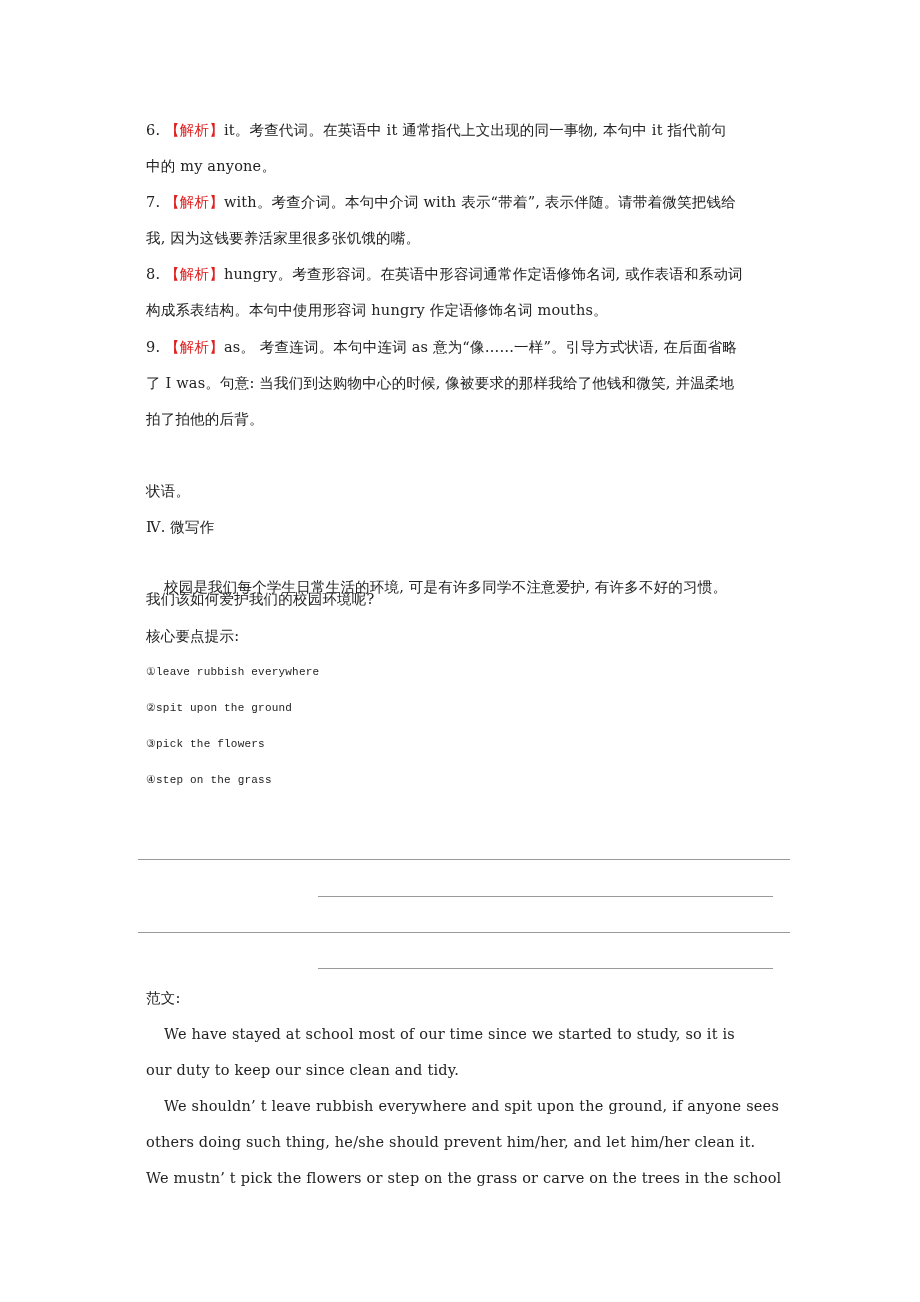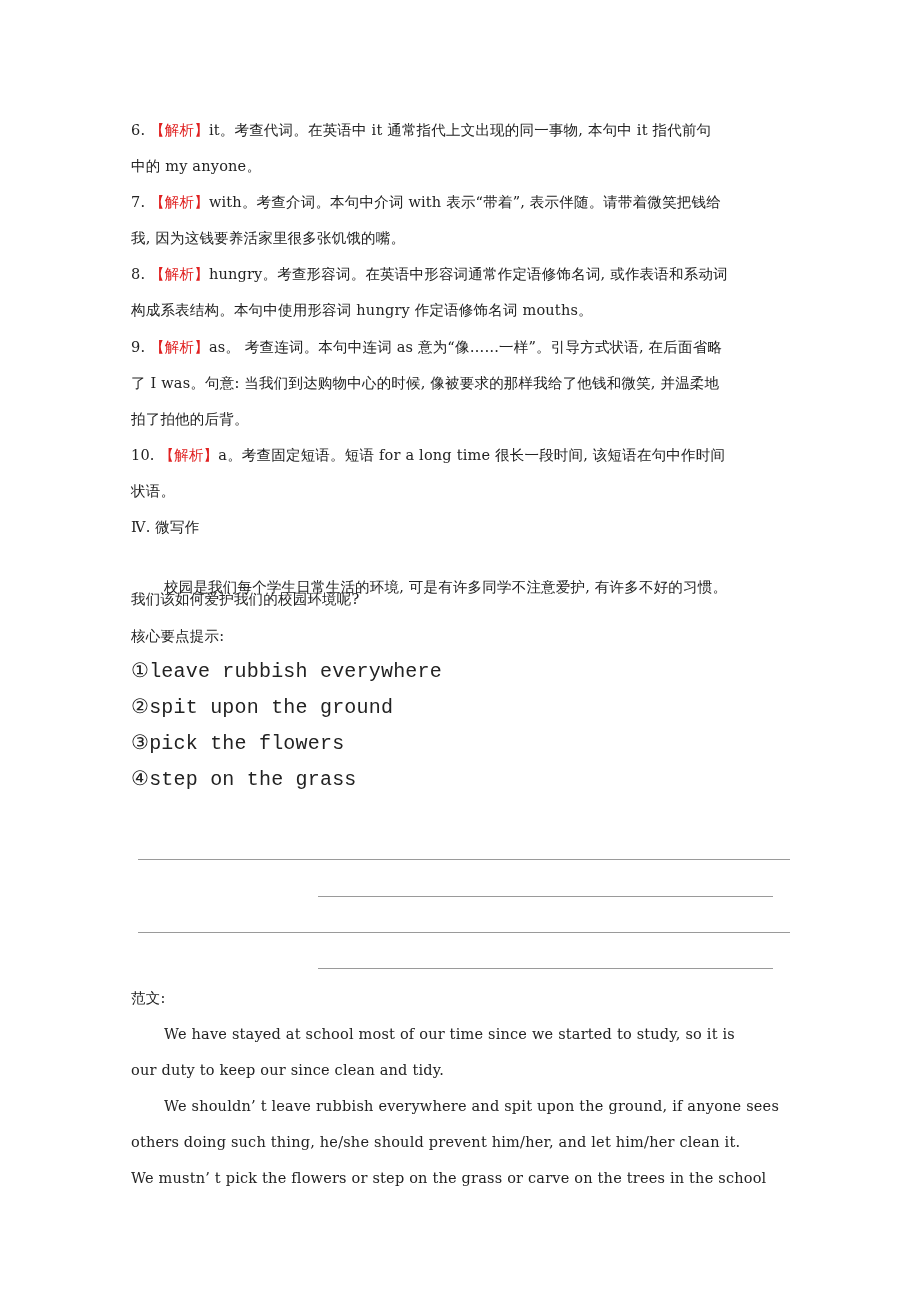--- a/index.html
+++ b/index.html
@@ -1,20 +1,20 @@
 <!DOCTYPE html>
 <html><head>
 <meta charset="utf-8">
 <style>
   html, body { margin:0; padding:0; background:#ffffff; }
   body { width:920px; height:1302px; position:relative; overflow:hidden;
          font-family: "DejaVu Serif", "Liberation Serif", serif; color:#222; }
   .page { position:absolute; left:0; top:0; width:920px; height:1302px; }
-  .line { position:absolute; left:131px; font-size:14.5px; line-height:20px; white-space:nowrap; letter-spacing:0.2px; }
-  .mono { font-family: "Liberation Mono", "DejaVu Sans Mono", monospace; font-size:20px; }
+  .line { position:absolute; left:146px; font-size:14.5px; line-height:20px; white-space:nowrap; letter-spacing:0.2px; }
+  .mono { font-family: "Liberation Mono", "DejaVu Sans Mono", monospace; font-size:11px; }
   .tag { color:#e02020; }
   .rule { position:absolute; height:0; border-top:1px solid #9a9a9a; }
   .indent { left:164px; }
 </style>
 </head>
 <body>
 
 <div class="page">
 
   <div class="line" style="top:120px">
@@ -35,24 +35,20 @@
   </div>
   <div class="line" style="top:300px">构成系表结构。本句中使用形容词 hungry 作定语修饰名词 mouths。</div>
 
   <div class="line" style="top:337px">
     <span>9.</span>
     <span class="tag">【解析】</span><span>as。 考查连词。本句中连词 as 意为“像……一样”。引导方式状语, 在后面省略</span>
   </div>
   <div class="line" style="top:373px">了 I was。句意: 当我们到达购物中心的时候, 像被要求的那样我给了他钱和微笑, 并温柔地</div>
   <div class="line" style="top:409px">拍了拍他的后背。</div>
 
-  <div class="line" style="top:445px">
-    <span>10.</span>
-    <span class="tag">【解析】</span><span>a。考查固定短语。短语 for a long time 很长一段时间, 该短语在句中作时间</span>
-  </div>
   <div class="line" style="top:481px">状语。</div>
 
   <div class="line" style="top:517px">Ⅳ. 微写作</div>
   <div class="line indent" style="top:577px">校园是我们每个学生日常生活的环境, 可是有许多同学不注意爱护, 有许多不好的习惯。</div>
   <div class="line" style="top:589px">我们该如何爱护我们的校园环境呢?</div>
   <div class="line" style="top:626px">核心要点提示:</div>
 
   <div class="line mono" style="top:662px">①leave rubbish everywhere</div>
   <div class="line mono" style="top:698px">②spit upon the ground</div>
   <div class="line mono" style="top:734px">③pick the flowers</div>

